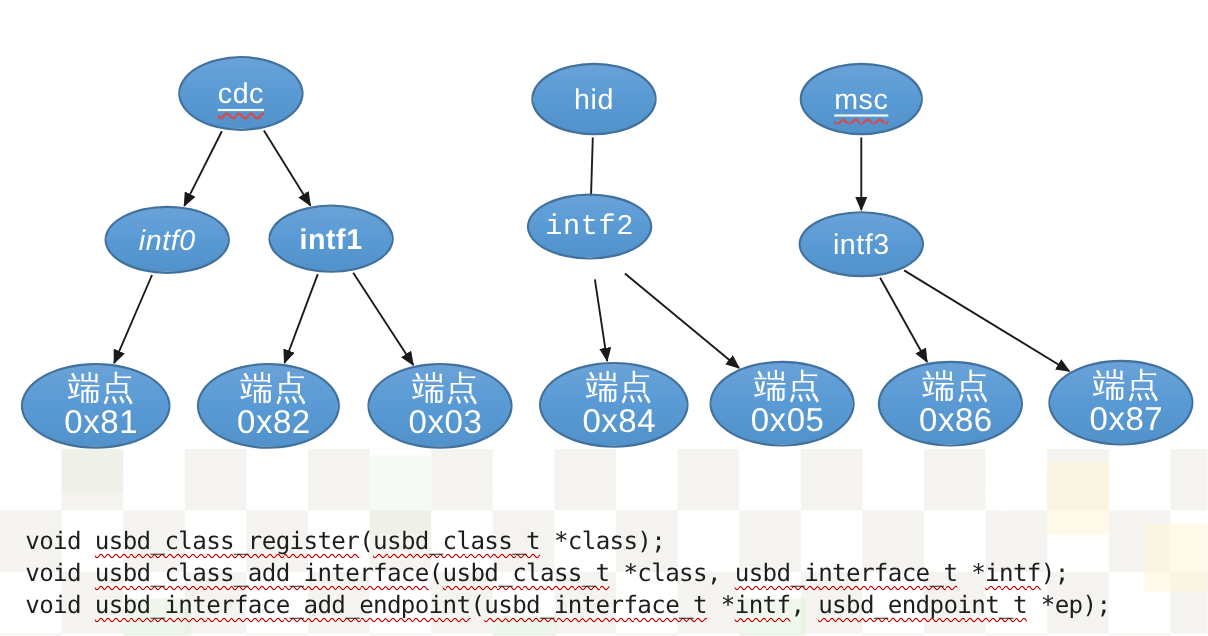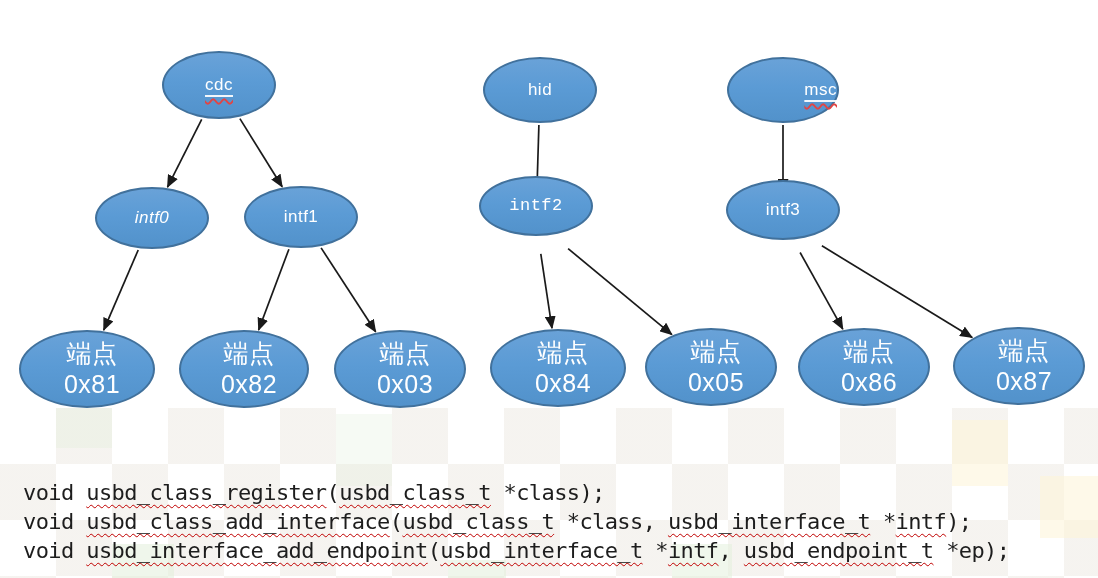--- a/index.html
+++ b/index.html
@@ -21,22 +21,22 @@
   #edges{position:absolute;left:0;top:0;}
 
   .node{
     position:absolute;border-radius:50%;
     background:linear-gradient(180deg,#69a2d8 0%,#5b9bd5 45%,#5292cb 100%);
     border:2px solid #41719c;
     box-sizing:border-box;
     display:flex;align-items:center;justify-content:center;
     color:#ffffff;text-align:center;
   }
-  .node .node-label{font-size:17px;line-height:30px;letter-spacing:0.5px;}
-  .node.endpoint .node-label{font-size:25px;line-height:31px;margin-left:10px;}
+  .node .node-label{font-size:26px;line-height:30px;letter-spacing:0.5px;}
+  .node.endpoint .node-label{font-size:30px;line-height:31px;margin-left:10px;}
   
   .mis{
     text-decoration:underline;
     text-decoration-color:rgba(255,255,255,0.92);
     text-decoration-thickness:2px;
     text-underline-offset:5px;
   }
   .mis2{
     text-decoration:underline wavy #e04545;
     text-decoration-thickness:1.5px;
@@ -94,41 +94,41 @@
       <div class="node class" style="left: 162px; top: 51px; width: 114px; height: 68px;">
         <div class="node-label">
           <div><span class="mis"><span class="mis2">cdc</span></span></div>
         </div>
       </div>
       <div class="node class" style="left: 483px; top: 57px; width: 114px; height: 66px; justify-content: center;">
         <div class="node-label">
           <div>hid</div>
         </div>
       </div>
-      <div class="node class" style="left: 727px; top: 57px; width: 112px; height: 66px; justify-content: flex-end;">
+      <div class="node class" style="left: 727px; top: 57px; width: 112px; height: 66px;">
         <div class="node-label">
           <div><span class="mis"><span class="mis2">msc</span></span></div>
         </div>
       </div>
       <div class="node interface" style="left: 95px; top: 187px; width: 114px; height: 62px; font-style: italic;">
         <div class="node-label">
           <div>intf0</div>
         </div>
       </div>
-      <div class="node interface" style="left: 244px; top: 186px; width: 114px; height: 62px;">
+      <div class="node interface" style="left: 244px; top: 186px; width: 114px; height: 62px; font-weight: bold;">
         <div class="node-label">
           <div>intf1</div>
         </div>
       </div>
       <div class="node interface" style="left: 479px; top: 176px; width: 114px; height: 60px; font-family: Liberation Mono, monospace;">
         <div class="node-label">
           <div>intf2</div>
         </div>
       </div>
-      <div class="node interface" style="left: 726px; top: 180px; width: 114px; height: 60px;">
+      <div class="node interface" style="left: 726px; top: 192px; width: 114px; height: 60px;">
         <div class="node-label">
           <div>intf3</div>
         </div>
       </div>
       <div class="node endpoint" style="left: 19px; top: 330px; width: 136px; height: 78px;">
         <div class="node-label">
           <div>端点</div>
           <div>0x81</div>
         </div>
       </div>

